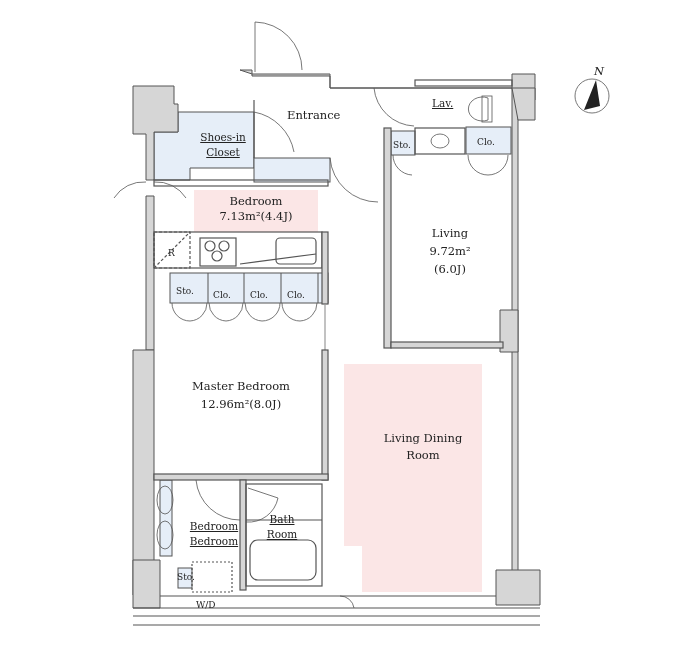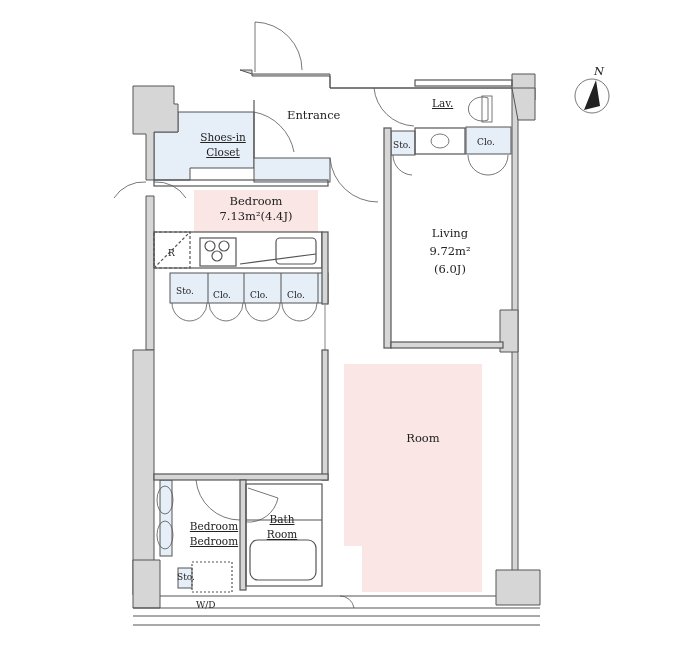--- a/index.html
+++ b/index.html
@@ -127,23 +127,26 @@
 </div>
 
 <div class="lbl xs" style="left:168px;top:246px;">R</div>
 
 <div class="lbl xs" style="left:176px;top:284px;">Sto.</div>
 <div class="lbl xs" style="left:213px;top:288px;">Clo.</div>
 <div class="lbl xs" style="left:250px;top:288px;">Clo.</div>
 <div class="lbl xs" style="left:287px;top:288px;">Clo.</div>
 
 <div class="lbl" style="left:176px;top:377px;width:130px;line-height:18px;">
+  <span>Master Bedroom</span>
+  <span>12.96m²(8.0J)</span>
 </div>
 
 <div class="lbl" style="left:366px;top:430px;width:114px;line-height:17px;">
+  <span>Living Dining</span>
   <span>Room</span>
 </div>
 
 <div class="lbl sm" style="left:186px;top:519px;width:56px;">
   <span>Bedroom</span>
   <span>Bedroom</span>
 </div>
 
 <div class="lbl sm" style="left:262px;top:512px;width:40px;">
   <span>Bath</span>

